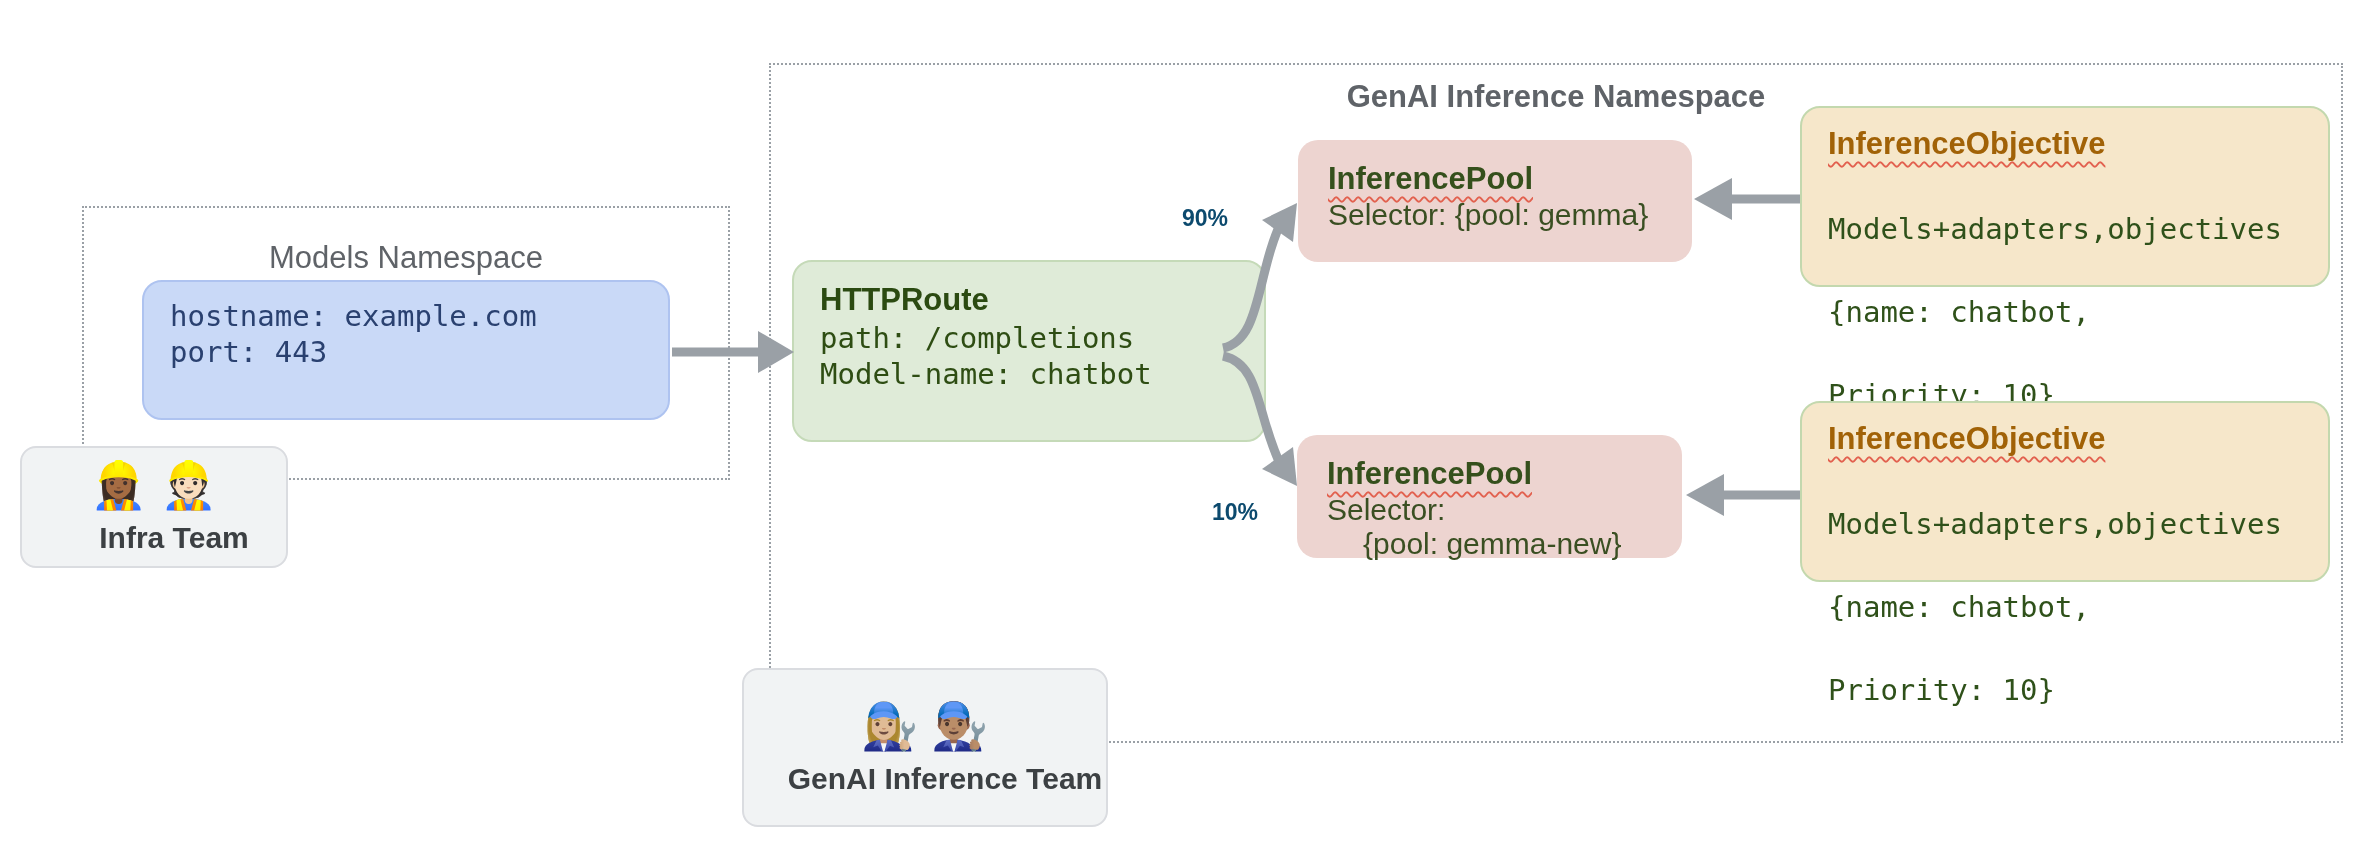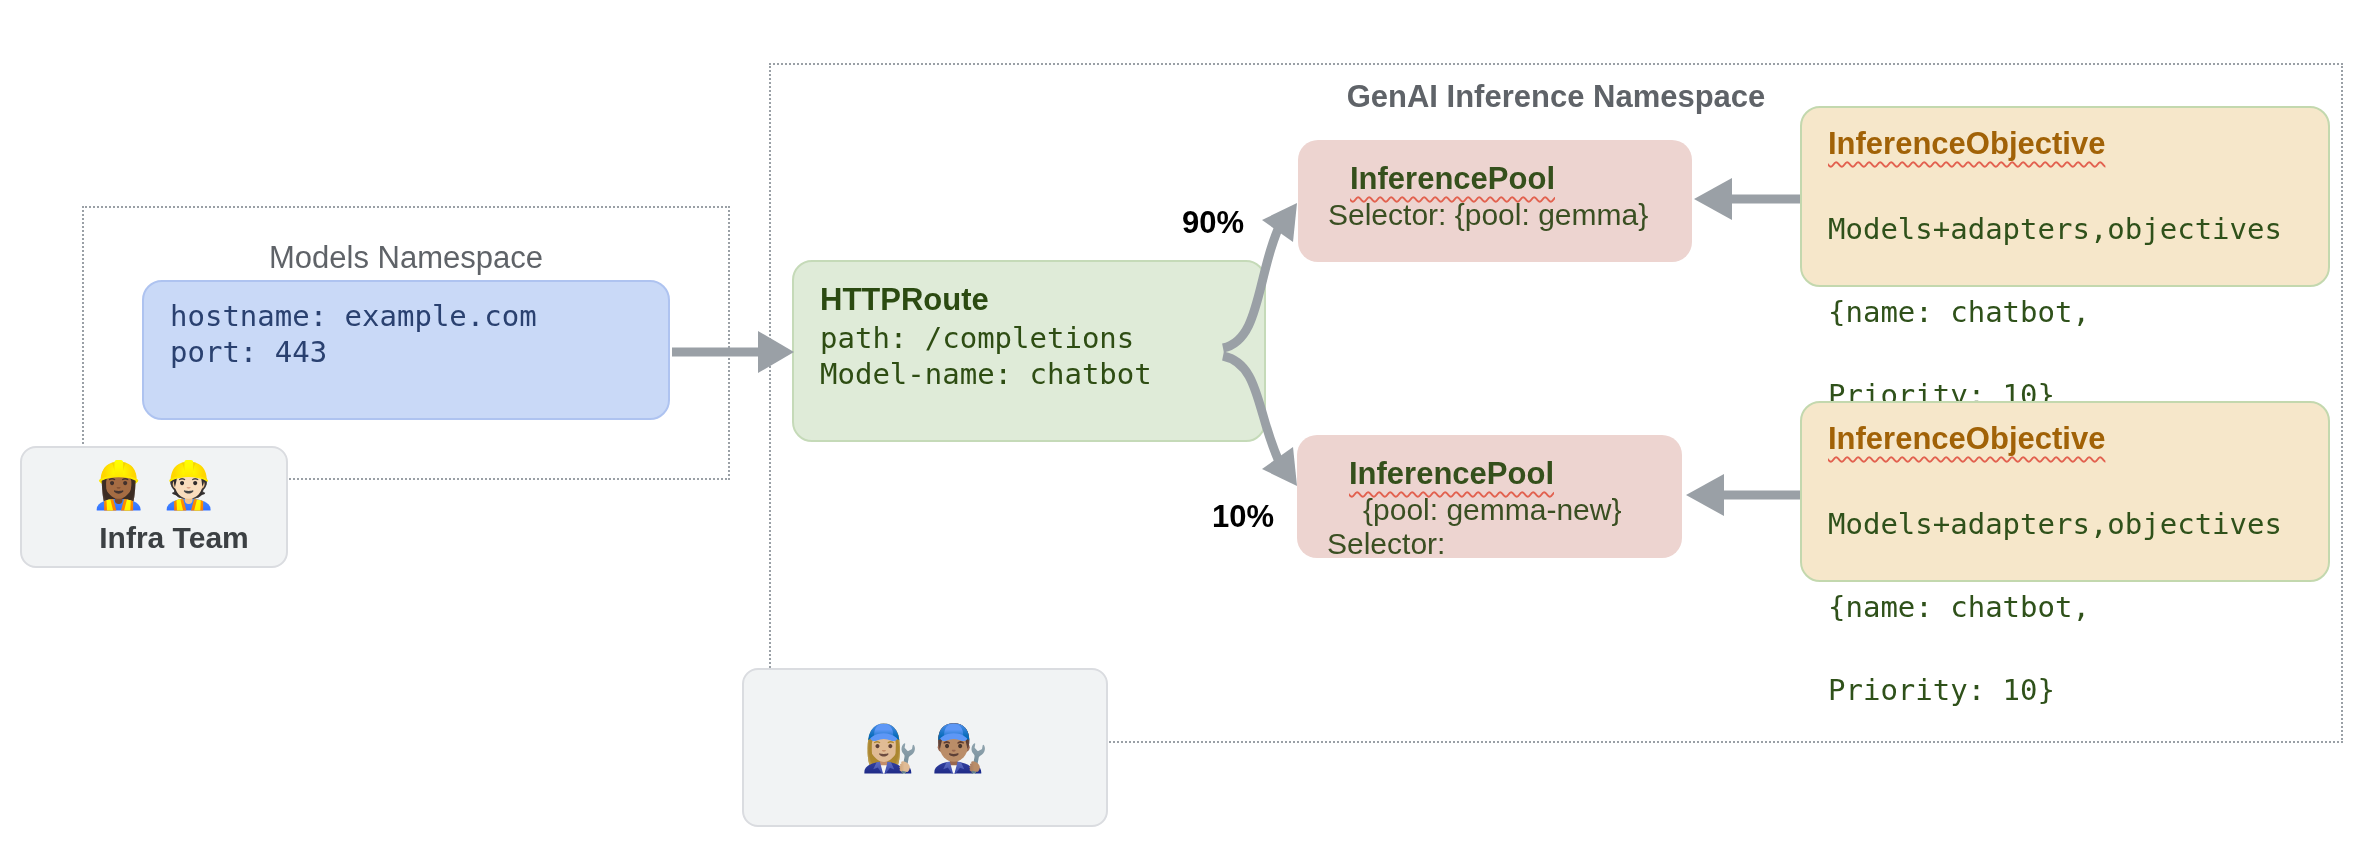--- a/index.html
+++ b/index.html
@@ -23,35 +23,35 @@
   }
   .mono{font-family:"DejaVu Sans Mono", monospace;font-size:29px;line-height:36px;}
   .sans-body{font-size:30px;line-height:34px;}
   .gateway{background:#c9d9f7;border:2px solid #aec3f0;}
   .gateway .title{color:#1a3e7d;}
   .gateway .mono{color:#2a4170;}
   .route{background:#dfebd8;border:2px solid #c5dab8;}
   .route .title{color:#2b4a11;}
   .route .mono{color:#2e4d13;}
   .pool{background:#edd4d0;border:none;padding:20px 30px;}
-  .pool .title{color:#35501c;line-height:38px;margin-left:22px;}
+  .pool .title{color:#35501c;line-height:38px;}
   .pool .sans-body{color:#3a4f22;}
   .indent{padding-left:36px;}
   .objective{background:#f6e7ca;border:2px solid #c3d8ae;}
   .objective .title{color:#a16207;line-height:40px;}
   .objective .mono{color:#2f511a;line-height:35px;margin-top:48px;}
   .team{
     position:absolute;background:#f1f3f4;border:2px solid #dadce0;border-radius:16px;
     display:flex;flex-direction:column;align-items:center;justify-content:center;
     gap:10px;box-sizing:border-box;
   }
   .team .emoji{font-size:46px;line-height:52px;letter-spacing:12px;text-indent:12px;}
   .team .label{font-size:30px;font-weight:bold;color:#3c4043;margin-left:40px;}
   .pct{
-    position:absolute;color:#000000;font-size:31px;font-weight:bold;
+    position:absolute;color:#0c4a6e;font-size:23px;font-weight:bold;
   }
   svg.arrows{position:absolute;left:0;top:0;pointer-events:none;}
 </style>
 </head>
 <body>
 
 <div id="canvas">
 
   <div class="ns" style="left:82px;top:206px;width:648px;height:274px;">
     <div class="ns-title" style="top:32px;font-weight:500;">Models Namespace</div>
@@ -72,22 +72,22 @@
     <div class="mono">Model-name: chatbot</div>
   </div>
 
   <div class="node pool" style="left:1298px;top:140px;width:394px;height:122px;">
     <div class="title"><span class="squiggle">InferencePool</span></div>
     <div class="sans-body">Selector: {pool: gemma}</div>
   </div>
 
   <div class="node pool" style="left:1297px;top:435px;width:385px;height:123px;">
     <div class="title"><span class="squiggle">InferencePool</span></div>
+    <div class="sans-body">Selector:</div>
     <div class="sans-body indent">{pool: gemma-new}</div>
-    <div class="sans-body">Selector:</div>
   </div>
 
   <div class="node objective" style="left:1800px;top:106px;width:530px;height:181px;padding-top:16px;">
     <div class="title"><span class="squiggle">InferenceObjective</span></div>
     <div class="mono">Models+adapters,objectives</div>
     <div class="mono">{name: chatbot,</div>
     <div class="mono">Priority: 10}</div>
   </div>
 
   <div class="node objective" style="left:1800px;top:401px;width:530px;height:181px;padding-top:16px;">
@@ -97,20 +97,21 @@
     <div class="mono">Priority: 10}</div>
   </div>
 
   <div class="team" style="left:20px;top:446px;width:268px;height:122px;">
     <div class="emoji">👷🏾‍♀️👷🏻</div>
     <div class="label">Infra Team</div>
   </div>
 
   <div class="team" style="left:742px;top:668px;width:366px;height:159px;">
     <div class="emoji">👩🏼‍🔧👨🏽‍🔧</div>
+    <div class="label">GenAI Inference Team</div>
   </div>
 
   <div class="pct" style="left:1182px;top:205px;">90%</div>
   <div class="pct" style="left:1212px;top:499px;">10%</div>
 
   <svg class="arrows" width="2373" height="858" viewBox="0 0 2373 858">
     <g stroke="#9aa0a6" stroke-width="9" fill="none">
       <path d="M672,352 L760,352"></path>
       <path d="M1223,348 C1262,340 1256,272 1283,218"></path>
       <path d="M1223,356 C1262,364 1256,418 1283,470"></path>

